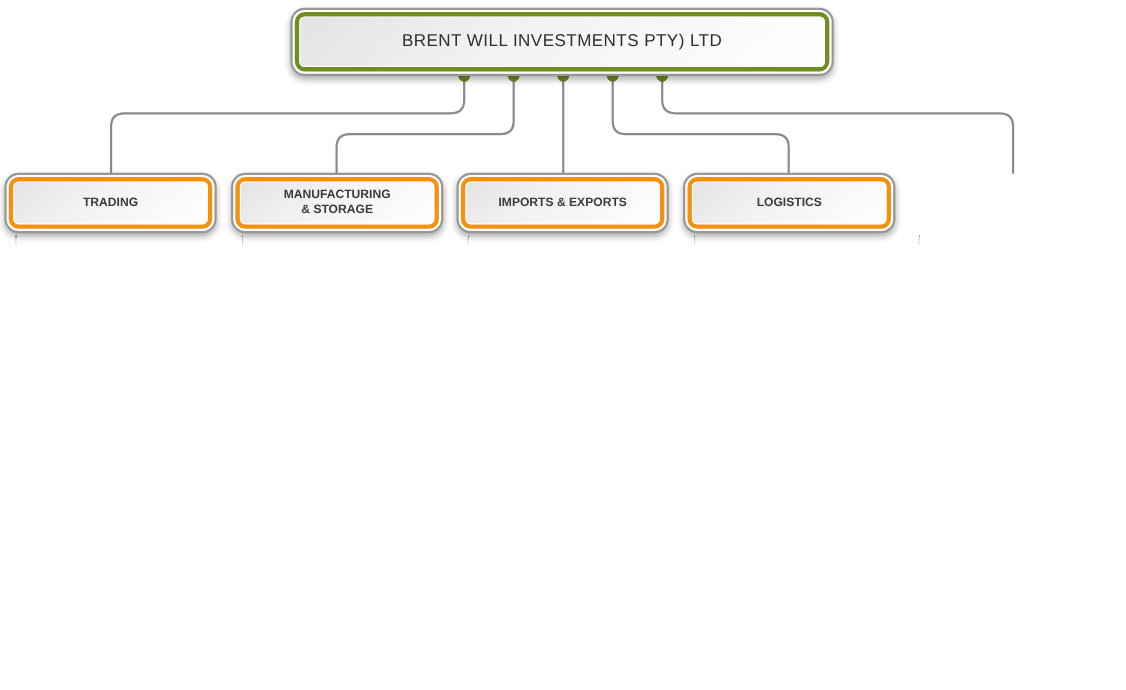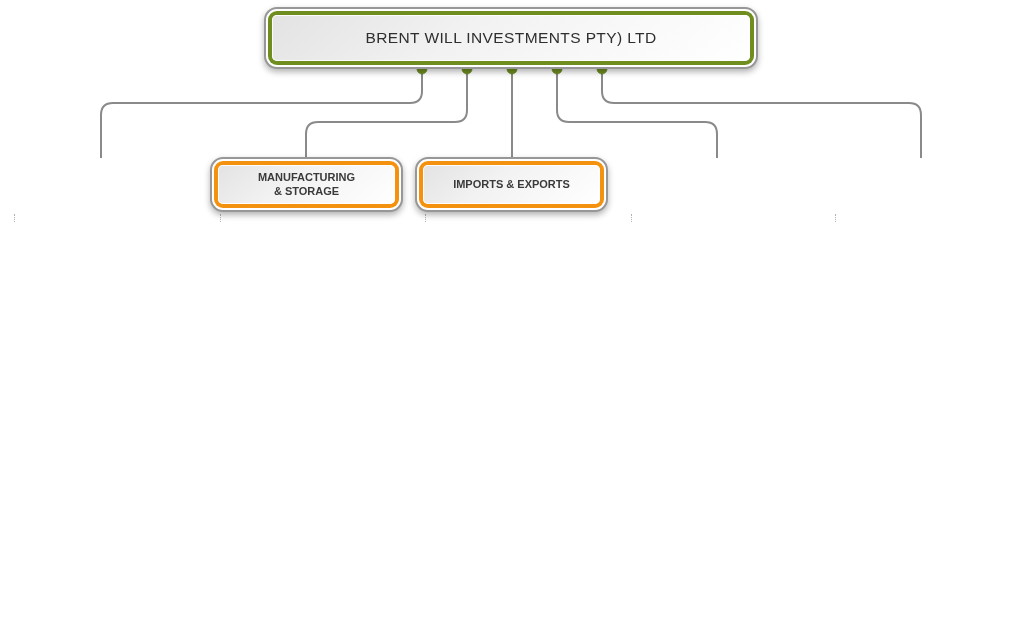--- a/index.html
+++ b/index.html
@@ -75,37 +75,51 @@
   </svg>
 
   <div class="node root" id="root-node">
     <div class="accent">
       <div class="inner">
         <span class="label">BRENT WILL INVESTMENTS PTY) LTD</span>
       </div>
     </div>
   </div>
 
+  <div class="node child" id="child-0">
+    <div class="accent">
+      <div class="inner">
+        <span class="label">TRADING</span>
+      </div>
+    </div>
+  </div>
 
   <div class="node child" id="child-1">
     <div class="accent">
       <div class="inner">
         <span class="label">MANUFACTURING &amp; STORAGE</span>
       </div>
     </div>
   </div>
 
   <div class="node child" id="child-2">
     <div class="accent">
       <div class="inner">
         <span class="label">IMPORTS &amp; EXPORTS</span>
       </div>
     </div>
   </div>
 
+  <div class="node child" id="child-3">
+    <div class="accent">
+      <div class="inner">
+        <span class="label">LOGISTICS</span>
+      </div>
+    </div>
+  </div>
 
 
   <div class="stub" id="stub-0"></div>
   <div class="stub" id="stub-1"></div>
   <div class="stub" id="stub-2"></div>
   <div class="stub" id="stub-3"></div>
   <div class="stub" id="stub-4"></div>
 
 </div>
 

